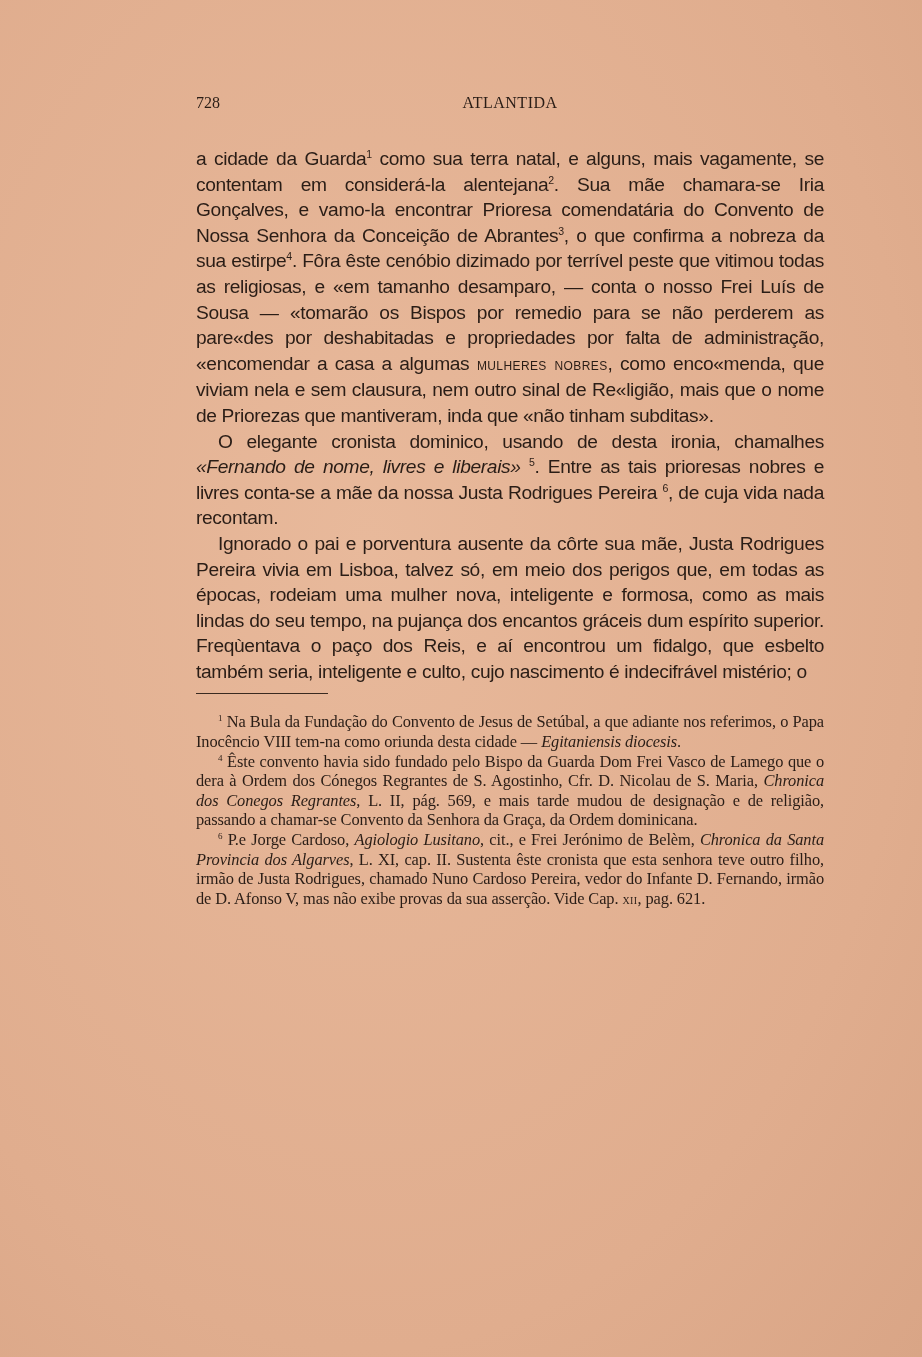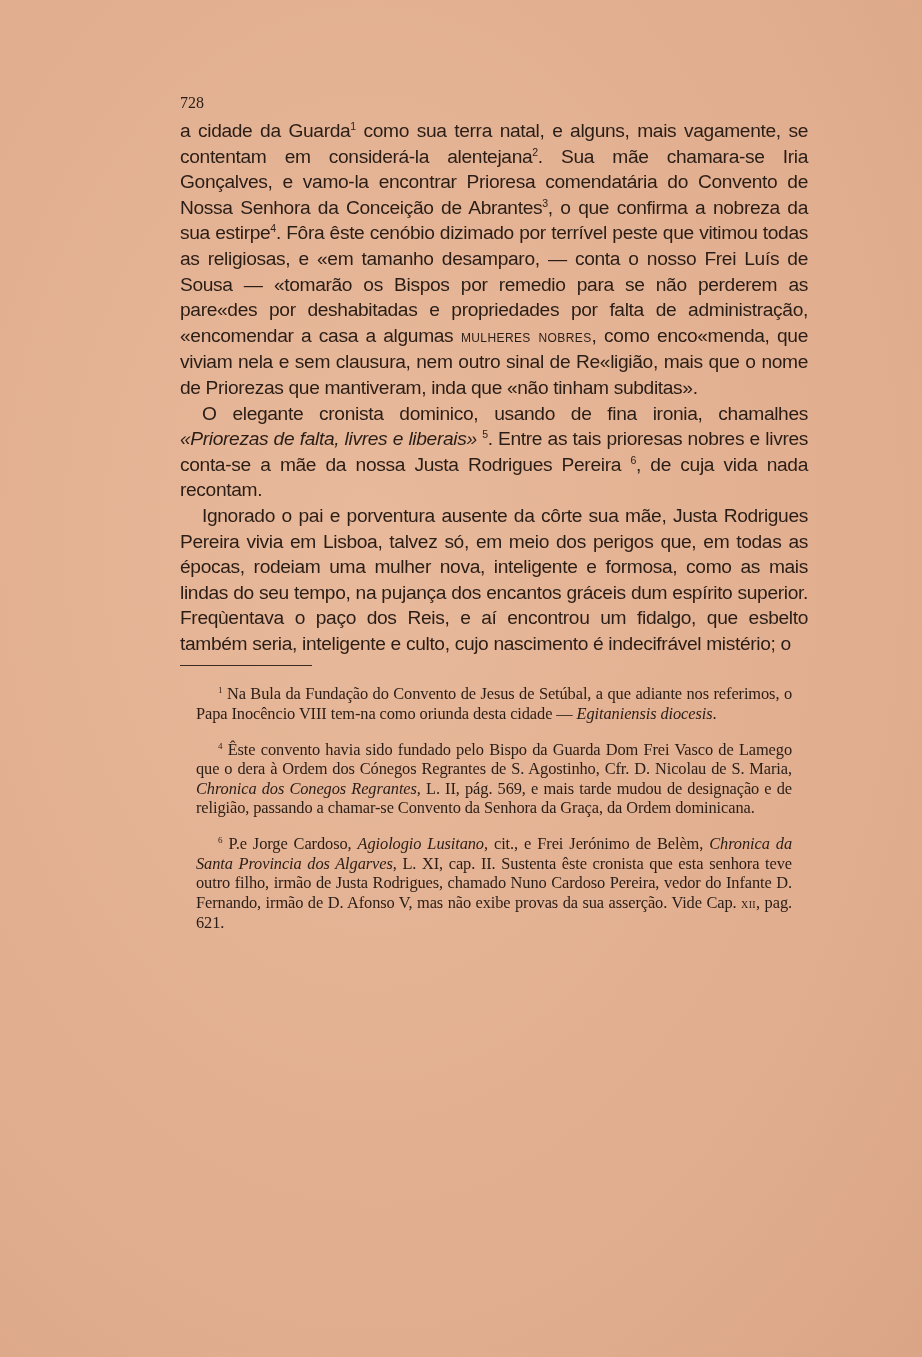--- a/index.html
+++ b/index.html
@@ -7,30 +7,31 @@
     width: 922px; height: 1357px;
     background: #e4b394;
     background-image: radial-gradient(ellipse at 40% 40%, #e8b99b 0%, #e0ad8e 70%, #d9a586 100%);
     font-family: "Liberation Sans", sans-serif;
     color: #2a1d16;
     position: relative;
     overflow: hidden;
   }
   .page {
     position: absolute;
-    left: 180px; top: 94px; width: 628px;
+    left: 196px; top: 94px; width: 628px;
   }
   .running-head {
     position: relative; height: 24px;
     font-family: "Liberation Serif", serif;
     font-size: 16px;
   }
   .page-number { position: absolute; left: 0; top: 0; }
   .journal-title { position: absolute; left: 0; right: 0; top: 0; text-align: center; letter-spacing: 0.5px; }
   .body-text {
+    margin-top: 28px;
     font-family: "Liberation Sans", sans-serif;
     font-size: 19.2px;
     line-height: 25.6px;
     text-align: justify;
     font-stretch: condensed;
     letter-spacing: -0.35px;
   }
   .body-text p { margin: 0; }
   .body-text p.indent { text-indent: 22px; }
   .sc { font-variant: small-caps; font-size: 0.9em; letter-spacing: 0.4px; }
@@ -40,34 +41,35 @@
     width: 132px; height: 1px; background: #3a2a20;
     margin-top: 9px; margin-bottom: 18px;
   }
   .footnotes {
     font-family: "Liberation Serif", serif;
     font-size: 16.4px;
     line-height: 19.6px;
     text-align: justify;
     letter-spacing: -0.1px;
   }
-  .footnotes p { margin: 16px; text-indent: 22px; }
+  .footnotes p { margin: 0; text-indent: 22px; }
 </style>
 </head>
 <body>
 
 <div class="page">
   <div class="running-head">
     <span class="page-number">728</span>
+    <span class="journal-title">ATLANTIDA</span>
   </div>
 
   <div class="body-text">
     <p><span>a cidade da Guarda</span><sup>1</sup><span> como sua terra natal, e alguns, mais vagamente, se contentam em considerá-la alentejana</span><sup>2</sup><span>. Sua mãe chamara-se Iria Gonçalves, e vamo-la encontrar Prioresa comendatária do Convento de Nossa Senhora da Conceição de Abrantes</span><sup>3</sup><span>, o que confirma a nobreza da sua estirpe</span><sup>4</sup><span>. Fôra êste cenóbio dizimado por terrível peste que vitimou todas as religiosas, e «em tamanho desamparo, — conta o nosso Frei Luís de Sousa — «tomarão os Bispos por remedio para se não perderem as pare«des por deshabitadas e propriedades por falta de administração, «encomendar a casa a algumas </span><span class="sc">mulheres nobres</span><span>, como enco«menda, que viviam nela e sem clausura, nem outro sinal de Re«ligião, mais que o nome de Priorezas que mantiveram, inda que «não tinham subditas».</span></p>
 
-    <p class="indent"><span>O elegante cronista dominico, usando de fina ironia, chamalhes </span><span class="it">«Priorezas de falta, livres e liberais»</span> <sup>5</sup><span>. Entre as tais prioresas nobres e livres conta-se a mãe da nossa Justa Rodrigues Pereira</span> <sup>6</sup><span>, de cuja vida nada recontam.</span></p>
+    <p class="indent"><span>O elegante cronista dominico, usando de desta ironia, chamalhes </span><span class="it">«Fernando de nome, livres e liberais»</span> <sup>5</sup><span>. Entre as tais prioresas nobres e livres conta-se a mãe da nossa Justa Rodrigues Pereira</span> <sup>6</sup><span>, de cuja vida nada recontam.</span></p>
 
     <p class="indent">Ignorado o pai e porventura ausente da côrte sua mãe, Justa Rodrigues Pereira vivia em Lisboa, talvez só, em meio dos perigos que, em todas as épocas, rodeiam uma mulher nova, inteligente e formosa, como as mais lindas do seu tempo, na pujança dos encantos gráceis dum espírito superior. Freqùentava o paço dos Reis, e aí encontrou um fidalgo, que esbelto também seria, inteligente e culto, cujo nascimento é indecifrável mistério; o</p>
   </div>
 
   <div class="rule"></div>
 
   <div class="footnotes">
     <p><sup>1</sup><span> Na Bula da Fundação do Convento de Jesus de Setúbal, a que adiante nos referimos, o Papa Inocêncio VIII tem-na como oriunda desta cidade — </span><span class="it">Egitaniensis diocesis</span><span>.</span></p>
 
 

